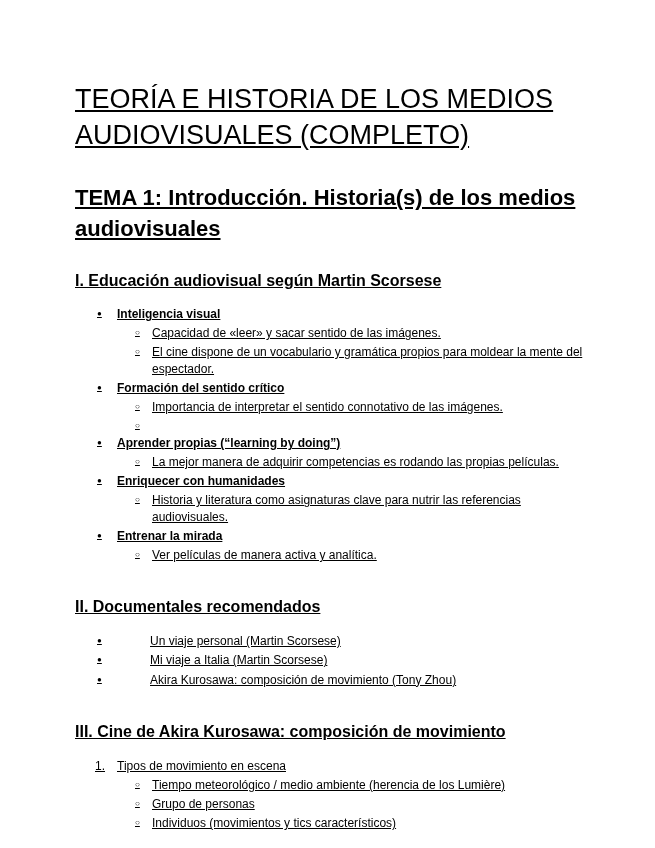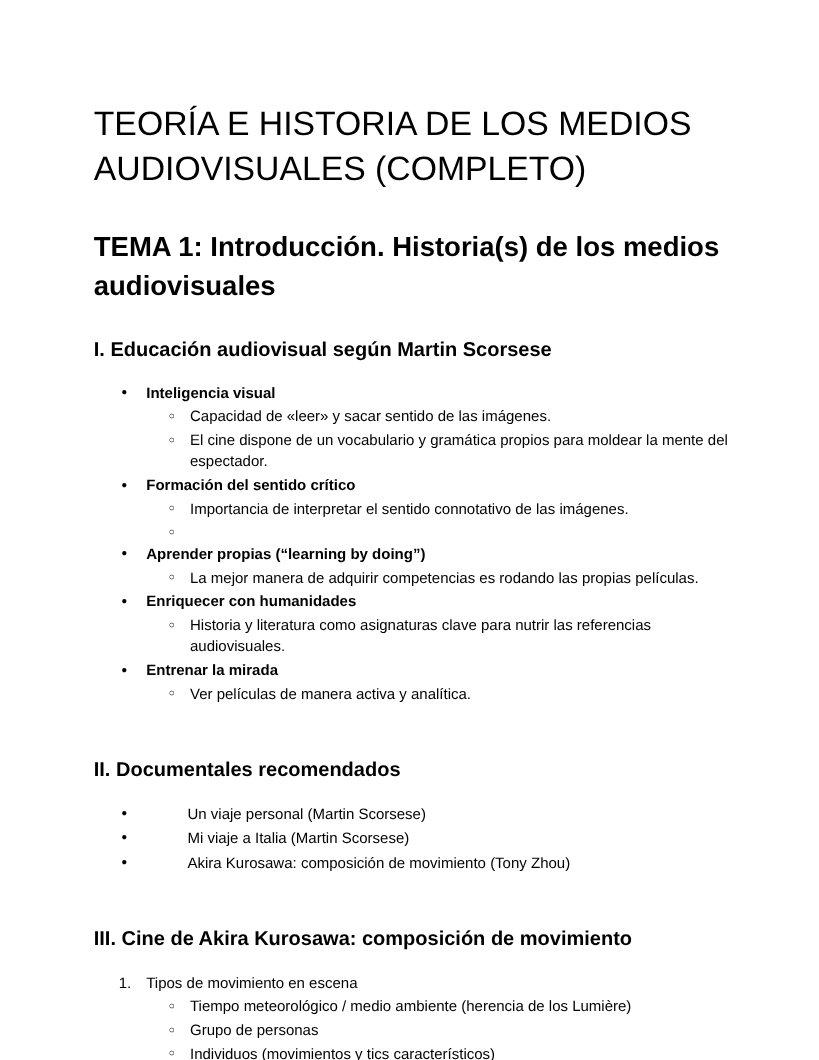--- a/index.html
+++ b/index.html
@@ -9,40 +9,41 @@
     height: 848px;
     font-family: "Liberation Sans", sans-serif;
     color: #000000;
     overflow: hidden;
   }
   .page {
     width: 655px;
     height: 848px;
     padding: 82px 70px 0 75px;
     background: #ffffff;
+    text-decoration: underline;
   }
   .doc-title {
     font-size: 27px;
     font-weight: 400;
     line-height: 1.32;
     color: #000000;
   }
   .chapter-heading {
     margin-top: 30px;
     font-size: 22px;
     font-weight: 700;
     line-height: 1.38;
   }
   .section-heading {
     font-size: 16px;
     font-weight: 700;
     line-height: 1.25;
   }
   .sh-first { margin-top: 27px; margin-bottom: 15px; }
-  .sh-later { margin-top: 44px; margin-bottom: 16px; }
+  .sh-later { margin-top: 34px; margin-bottom: 16px; }
   ul.list { list-style: none; }
   .li {
     display: flex;
     font-size: 12px;
     line-height: 1.35;
     margin-bottom: 3px;
   }
   .li .marker {
     flex: 0 0 auto;
     text-align: left;

